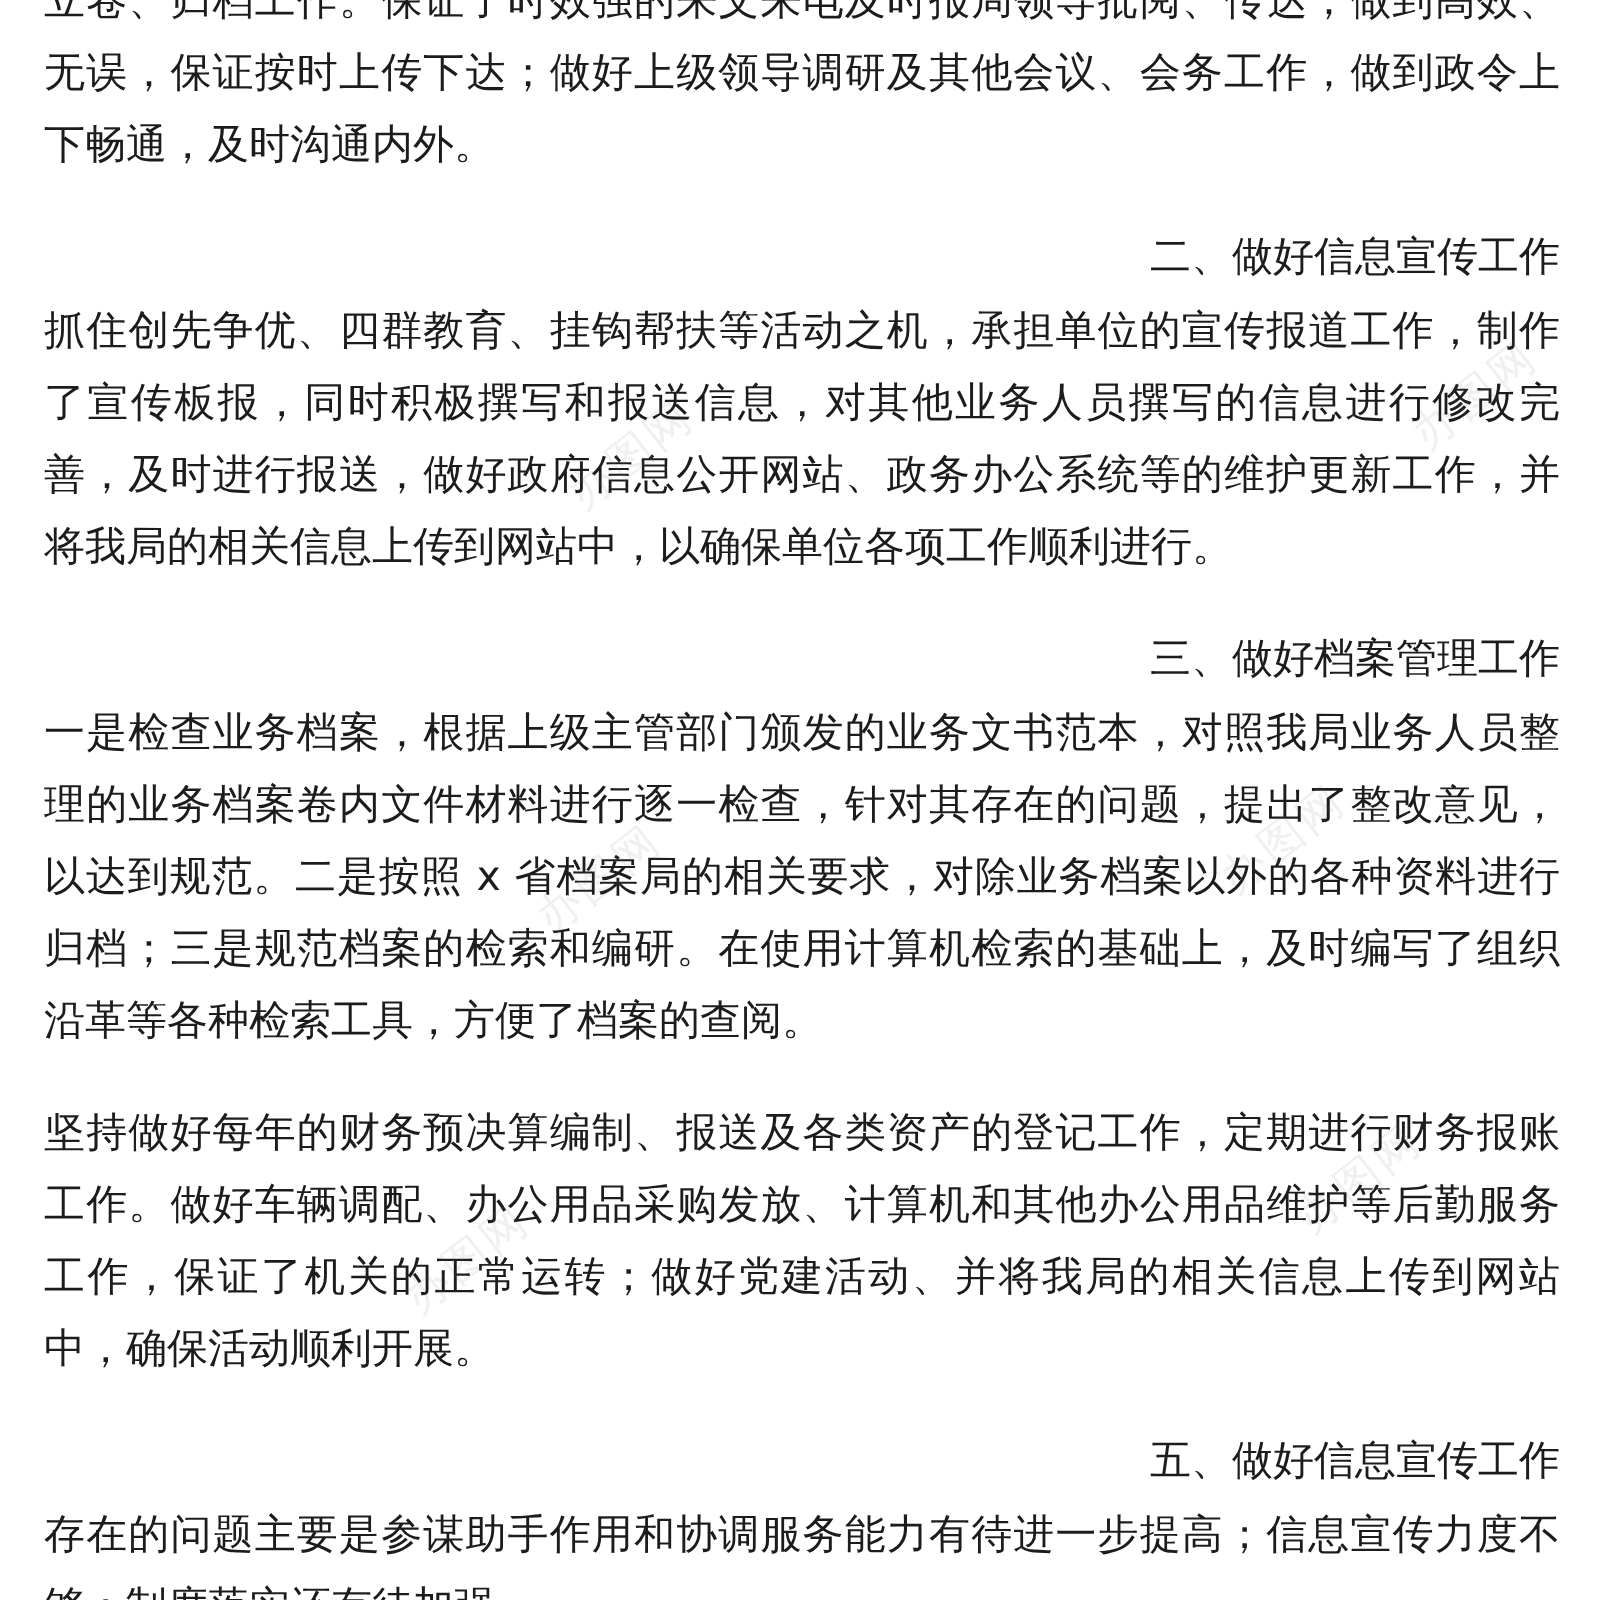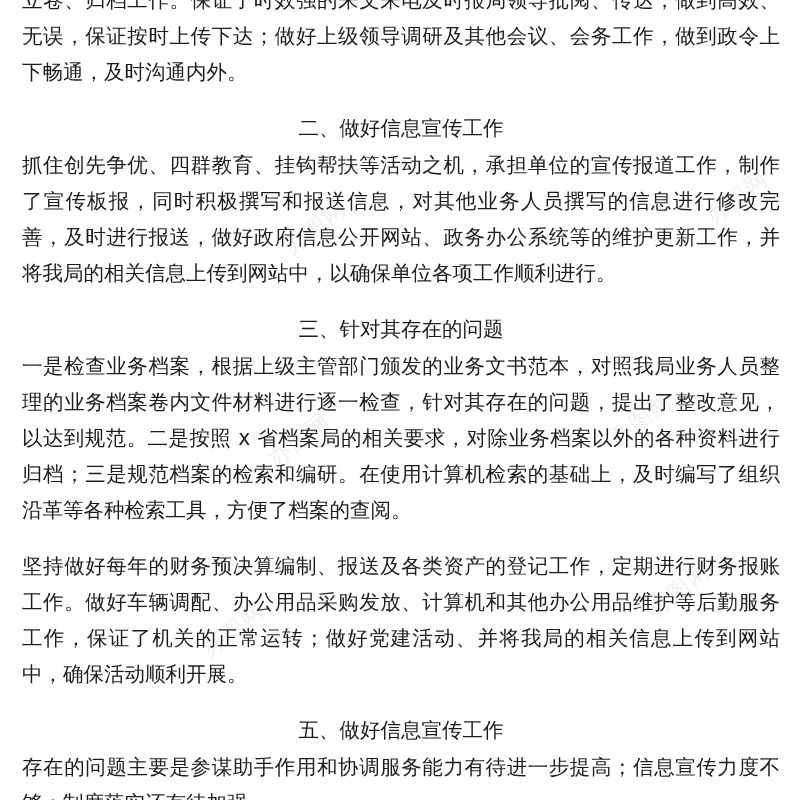--- a/index.html
+++ b/index.html
@@ -60,21 +60,21 @@
     font-size: 20.5px;
     line-height: 36px;
     color: #1c1c1c;
     text-align: justify;
     text-justify: inter-ideograph;
     word-break: break-all;
     font-family: "DejaVu Sans", "Liberation Sans", sans-serif;
   }
 
   .para.heading {
-    text-align: center;
+    text-align: right;
   }
 
   
   .section {
     margin-top: 20px;
   }
   .section:first-child {
     margin-top: 0;
   }
   .section .para.heading + .para.body {
@@ -100,21 +100,21 @@
   <div id="doc-body">
 
     <p class="para body">立卷、归档工作。保证了时效强的来文来电及时报局领导批阅、传达，做到高效、无误，保证按时上传下达；做好上级领导调研及其他会议、会务工作，做到政令上下畅通，及时沟通内外。</p>
 
     <div class="section">
       <p class="para heading">二、做好信息宣传工作</p>
       <p class="para body">抓住创先争优、四群教育、挂钩帮扶等活动之机，承担单位的宣传报道工作，制作了宣传板报，同时积极撰写和报送信息，对其他业务人员撰写的信息进行修改完善，及时进行报送，做好政府信息公开网站、政务办公系统等的维护更新工作，并将我局的相关信息上传到网站中，以确保单位各项工作顺利进行。</p>
     </div>
 
     <div class="section">
-      <p class="para heading">三、针对其存在的问题</p>
+      <p class="para heading">三、做好档案管理工作</p>
       <p class="para body">一是检查业务档案，根据上级主管部门颁发的业务文书范本，对照我局业务人员整理的业务档案卷内文件材料进行逐一检查，针对其存在的问题，提出了整改意见，以达到规范。二是按照 x 省档案局的相关要求，对除业务档案以外的各种资料进行归档；三是规范档案的检索和编研。在使用计算机检索的基础上，及时编写了组织沿革等各种检索工具，方便了档案的查阅。</p>
     </div>
 
     <div class="section">
       <p class="para body">坚持做好每年的财务预决算编制、报送及各类资产的登记工作，定期进行财务报账工作。做好车辆调配、办公用品采购发放、计算机和其他办公用品维护等后勤服务工作，保证了机关的正常运转；做好党建活动、并将我局的相关信息上传到网站中，确保活动顺利开展。</p>
     </div>
 
     <div class="section">
       <p class="para heading">五、做好信息宣传工作</p>
       <p class="para body">存在的问题主要是参谋助手作用和协调服务能力有待进一步提高；信息宣传力度不够；制度落实还有待加强。</p>

